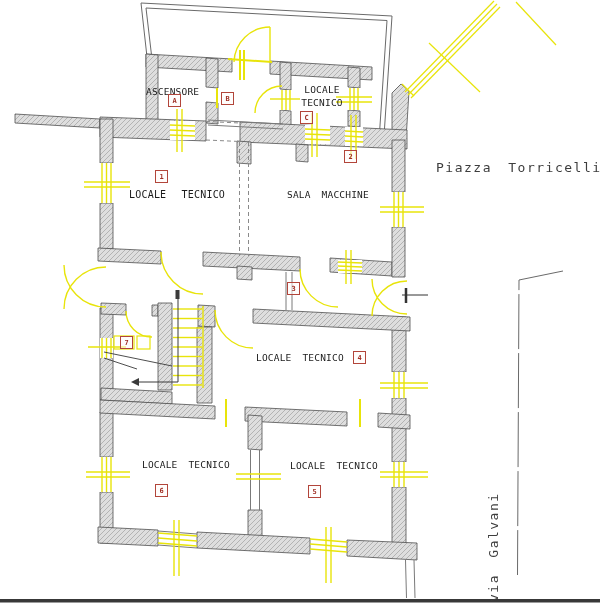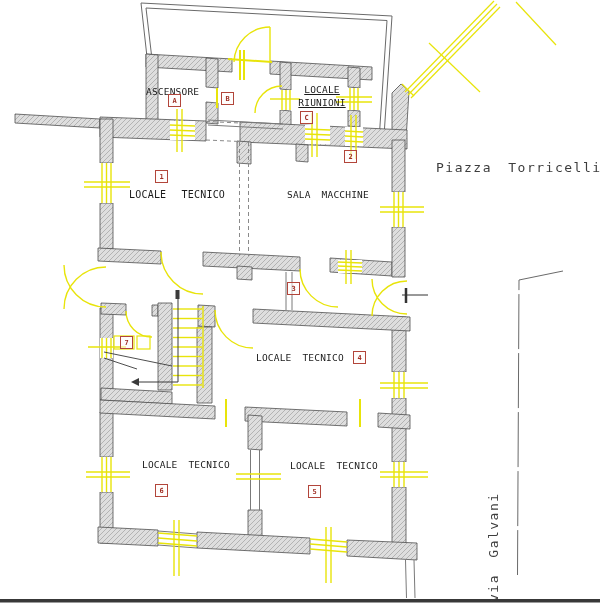--- a/index.html
+++ b/index.html
@@ -266,23 +266,23 @@
     <line x1="406" y1="288" x2="406" y2="303" stroke-width="2.5"></line>
   </g>
 
   <g stroke="#6a6a6a" fill="none">
     <path d="M 563,271 L 519,280 L 517.5,575" stroke-width="1" stroke-dasharray="55 4"></path>
   </g>
   <rect x="0" y="599" width="600" height="3.5" fill="#383838"></rect>
 </svg>
 
 <div class="lbl" style="left:146px;top:86px;word-spacing:3px;">ASCENSORE</div>
-<div class="lbl ctr" style="left:292px;top:83px;width:60px;text-decoration:underline;">
+<div class="lbl ctr" style="left:292px;top:83px;width:60px;">
   <div>LOCALE</div>
-  <div>RIUNIONI</div>
+  <div>TECNICO</div>
 </div>
 <div class="lbl" style="left:129px;top:189px;font-size:10px;word-spacing:9px;">LOCALE TECNICO</div>
 <div class="lbl" style="left:287px;top:189px;">SALA MACCHINE</div>
 <div class="lbl" style="left:256px;top:352px;">LOCALE TECNICO</div>
 <div class="lbl" style="left:142px;top:459px;">LOCALE TECNICO</div>
 <div class="lbl" style="left:290px;top:460px;">LOCALE TECNICO</div>
 
 <div class="lbl street" style="left:436px;top:160px;">Piazza Torricelli</div>
 <div class="lbl street vert" style="left:486px;top:512px;height:90px;">via Galvani</div>
 

